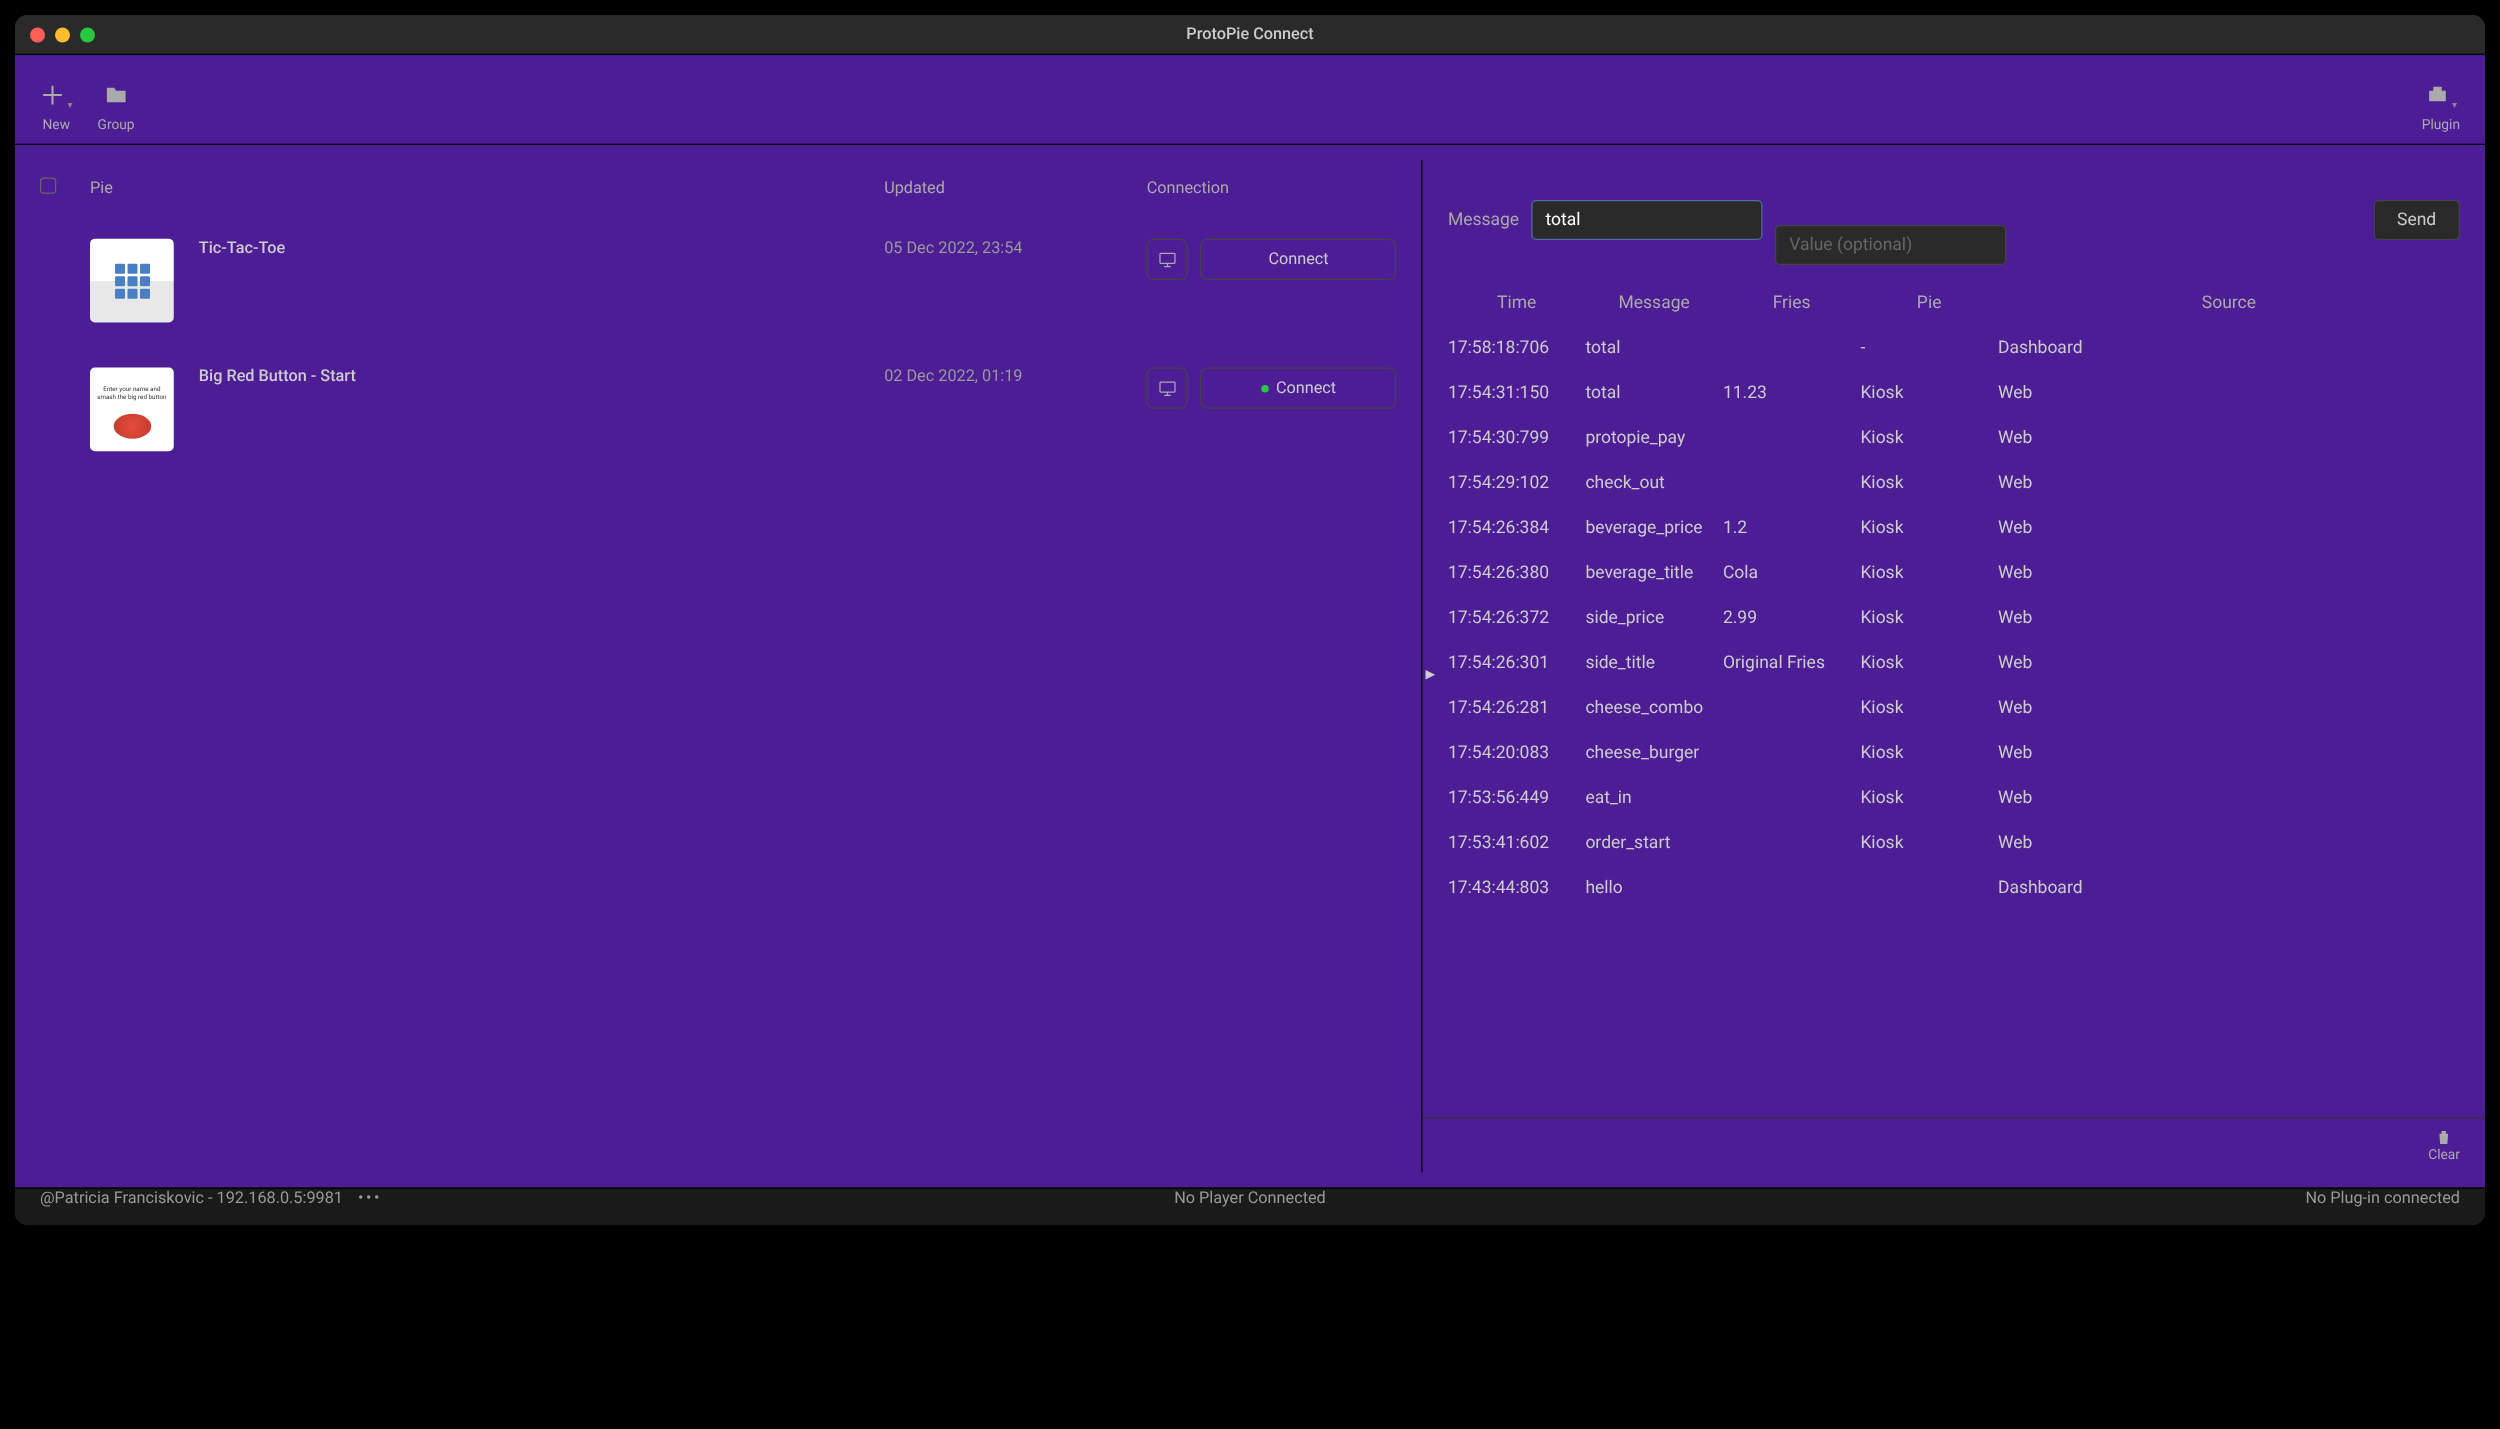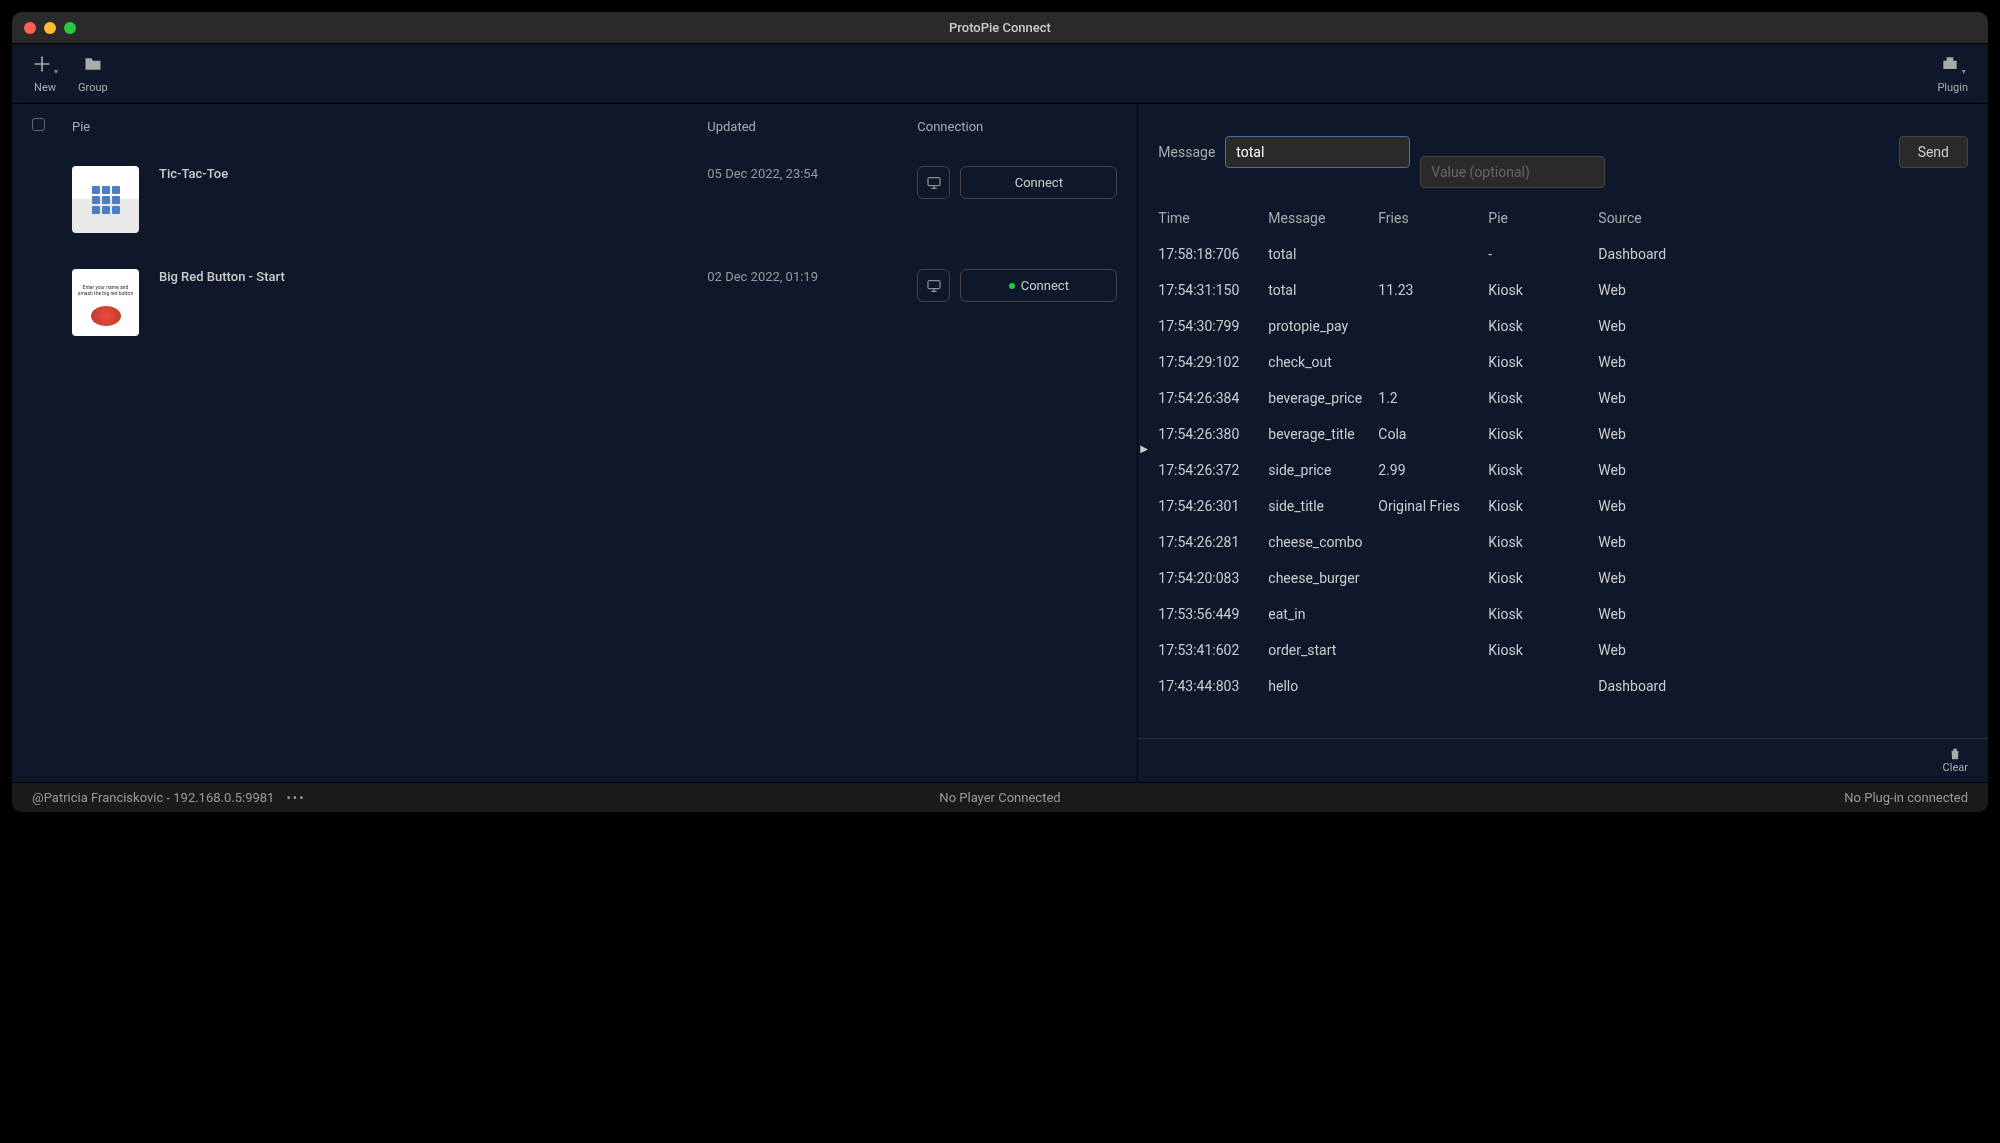--- a/index.html
+++ b/index.html
@@ -1,17 +1,17 @@
 <!DOCTYPE html>
 <html><head>
 <meta charset="utf-8">
 <style>
 * { margin: 0; padding: 0; box-sizing: border-box; font-family: -apple-system, BlinkMacSystemFont, "Segoe UI", Roboto, sans-serif; }
 body { background: #000; padding: 12px; }
-.window { background: #0f172a; border-radius: 10px; overflow: hidden; box-shadow: 0 10px 40px rgba(0,0,0,0.5); height: 800px; display: flex; flex-direction: column; }
+.window { background: #4c1d95; border-radius: 10px; overflow: hidden; box-shadow: 0 10px 40px rgba(0,0,0,0.5); height: 968px; display: flex; flex-direction: column; gap: 12px; }
 .titlebar { height: 32px; background: #2a2a2a; border-bottom: 1px solid #000; display: flex; align-items: center; justify-content: center; position: relative; }
 .traffic-lights { position: absolute; left: 12px; display: flex; gap: 8px; }
 .traffic-light { width: 12px; height: 12px; border-radius: 50%; }
 .tl-close { background: #ff5f57; }
 .tl-min { background: #febc2e; }
 .tl-max { background: #28c840; }
 .title { color: #ccc; font-size: 13px; font-weight: 500; }
 .toolbar { height: 60px; display: flex; align-items: center; padding: 0 20px; border-bottom: 1px solid #000; }
 .toolbar-left { display: flex; gap: 20px; }
 .toolbar-right { margin-left: auto; }
@@ -42,33 +42,33 @@
 .display-btn { width: 33px; height: 33px; border: 1px solid #444; border-radius: 6px; display: flex; align-items: center; justify-content: center; cursor: pointer; }
 .display-btn svg { width: 16px; height: 16px; stroke: #aaa; fill: none; stroke-width: 1.5; }
 .connect-btn { flex: 1; height: 33px; border: 1px solid #444; border-radius: 6px; background: transparent; color: #ccc; font-size: 13px; cursor: pointer; display: flex; align-items: center; justify-content: center; gap: 6px; }
 .status-dot { width: 6px; height: 6px; border-radius: 50%; background: #28c840; }
 .msg-bar { padding: 12px 20px; display: flex; align-items: center; gap: 10px; }
 .msg-label { color: #aaa; font-size: 14px; }
 .msg-input { background: #2a2a2a; border: 1px solid #4a6fa5; border-radius: 4px; padding: 7px 10px; color: #fff; font-size: 14px; width: 185px; }
 .val-input { background: #2a2a2a; border: 1px solid #444; border-radius: 4px; padding: 7px 10px; color: #fff; font-size: 14px; width: 185px; margin-top: 40px; }
 .val-input::placeholder, .msg-input::placeholder { color: #666; }
 .send-btn { background: #2a2a2a; border: 1px solid #444; border-radius: 4px; padding: 7px 18px; color: #ccc; font-size: 14px; cursor: pointer; margin-left: auto; }
-.log-header { display: flex; padding: 10px 20px; color: #aaa; font-size: 14px; }
+.log-header { display: flex; padding: 10px 20px; color: #aaa; font-size: 14px; text-align: center; }
 .lc-time { width: 110px; }
 .lc-msg { width: 110px; }
 .lc-val { width: 110px; }
 .lc-pie { width: 110px; }
 .lc-src { flex: 1; }
 .log-body { flex: 1; overflow-y: auto; }
 .log-row { display: flex; padding: 10px 20px; color: #ccc; font-size: 14px; }
 .expand-caret { position: absolute; left: 2px; top: 50%; color: #ccc; font-size: 10px; cursor: pointer; }
 .clear-bar { padding: 8px 20px; display: flex; justify-content: flex-end; border-top: 1px solid #333; }
 .clear-btn { display: flex; flex-direction: column; align-items: center; color: #aaa; font-size: 11px; cursor: pointer; }
 .clear-btn svg { width: 14px; height: 14px; fill: #aaa; }
-.statusbar { height: 30px; background: #1a1a1a; border-top: 1px solid #000; display: flex; align-items: center; padding: 0 20px; color: #999; font-size: 13px; }
+.statusbar { height: 30px; background: #1a1a1a; border-top: 1px solid #000; display: flex; align-items: flex-start; padding: 0 20px; color: #999; font-size: 13px; }
 .status-center { position: absolute; left: 50%; transform: translateX(-50%); }
 .status-right { margin-left: auto; }
 .more-dots { margin-left: 12px; letter-spacing: 2px; cursor: pointer; }
 </style>
 </head>
 <body>
 
 <div class="window">
 
   <div class="titlebar">

